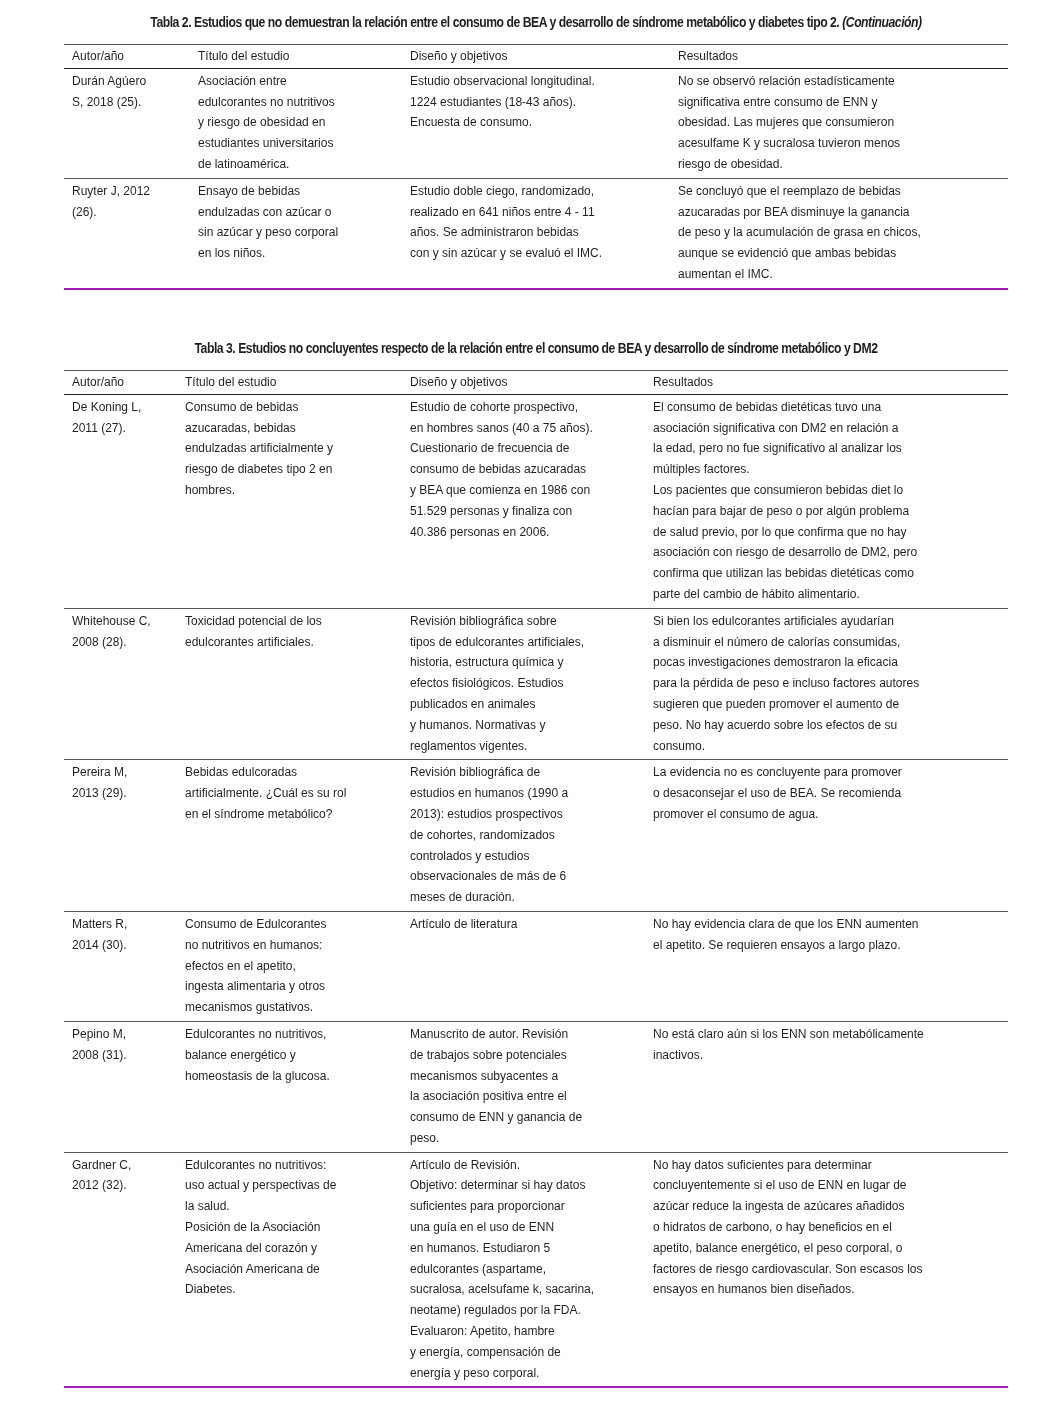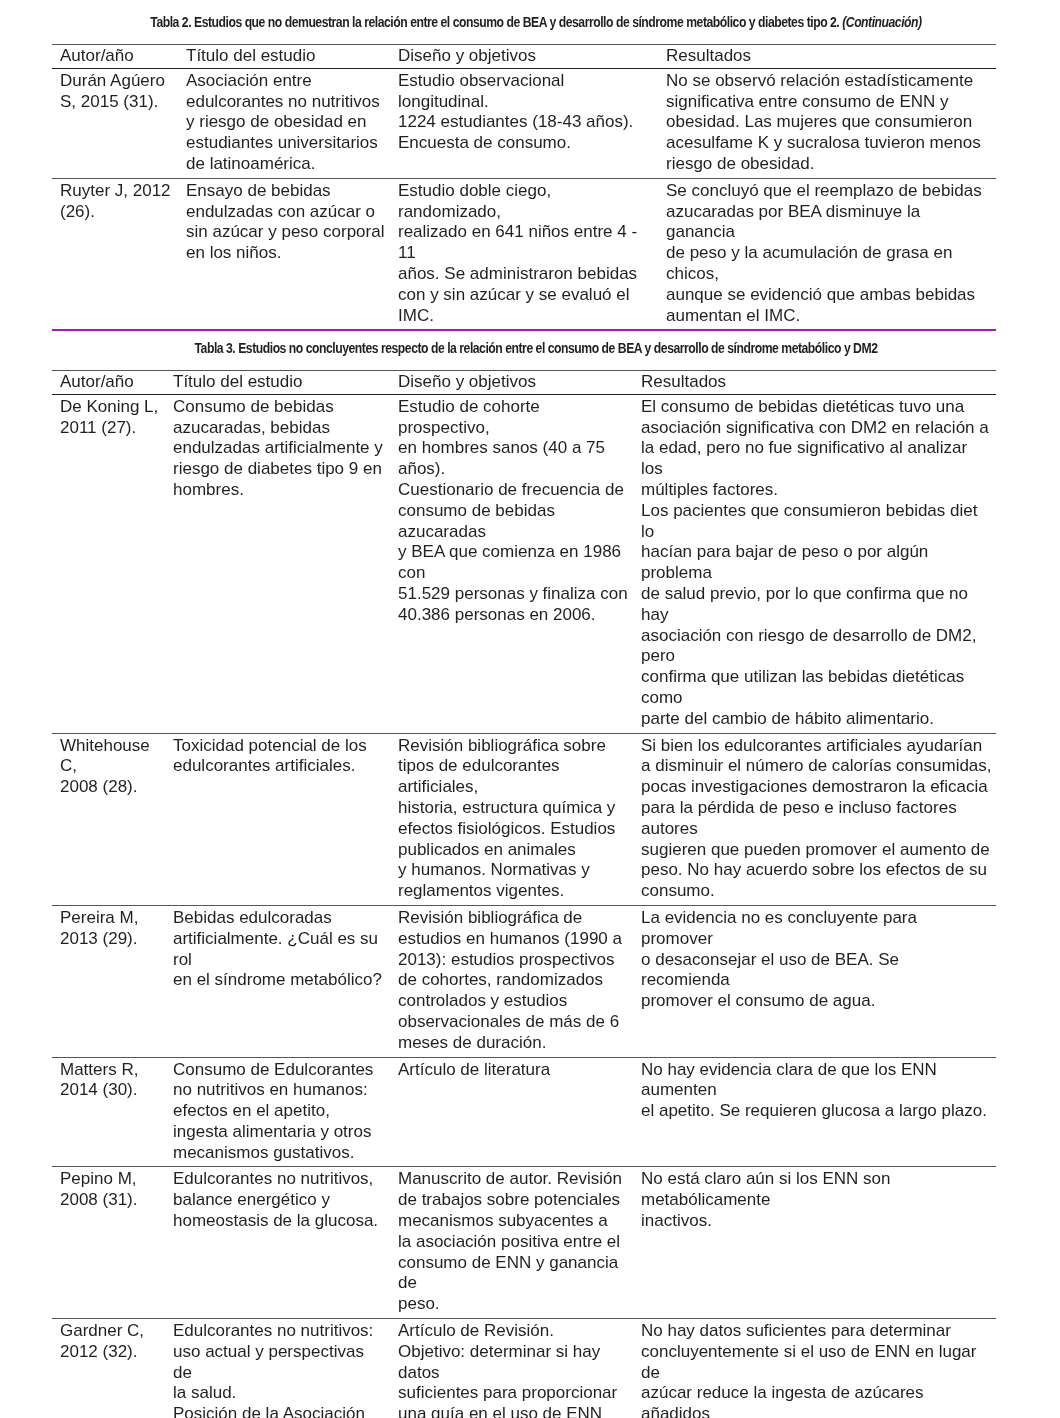--- a/index.html
+++ b/index.html
@@ -3,22 +3,22 @@
 <meta charset="utf-8">
 <style>
   html, body { margin:0; padding:0; background:#ffffff; }
   body { width:1060px; height:1418px; position:relative; overflow:hidden;
          font-family:"Liberation Sans", sans-serif; color:#231f20; }
   .caption { position:absolute; left:64px; width:944px; text-align:center;
              font-family:"Liberation Sans", sans-serif; font-weight:bold;
              font-size:14.2px; letter-spacing:-0.55px; transform:scaleX(0.86);
              transform-origin:center; white-space:nowrap; color:#231f20; }
   .caption em { font-style:italic; }
-  table { position:absolute; left:52px; width:944px; border-collapse:collapse;
-          table-layout:fixed; font-size:17px; line-height:20.8px; }
+  table { position:absolute; left:64px; width:944px; border-collapse:collapse;
+          table-layout:fixed; font-size:12px; line-height:20.8px; }
   th { font-weight:normal; text-align:left; padding:1px 0 1px 8px;
        vertical-align:top; white-space:nowrap; }
   td { vertical-align:top; padding:2px 4px 3px 8px; white-space:pre-line; }
   thead tr { border-top:1.5px solid #555; border-bottom:1.3px solid #231f20; }
   tbody tr { border-bottom:1.3px solid #555; }
   tbody tr:last-child { border-bottom:2px solid #a21caf; }
 </style>
 </head>
 <body>
 
@@ -38,21 +38,21 @@
     <tr>
       <th>Autor/año</th>
       <th>Título del estudio</th>
       <th>Diseño y objetivos</th>
       <th>Resultados</th>
     </tr>
   </thead>
   <tbody>
     <tr>
       <td>Durán Agúero
-S, 2015 (31).</td>
+S, 2018 (25).</td>
       <td>Asociación entre
 edulcorantes no nutritivos
 y riesgo de obesidad en
 estudiantes universitarios
 de latinoamérica.</td>
       <td>Estudio observacional longitudinal.
 1224 estudiantes (18-43 años).
 Encuesta de consumo.</td>
       <td>No se observó relación estadísticamente
 significativa entre consumo de ENN y
@@ -99,21 +99,21 @@
       <th>Resultados</th>
     </tr>
   </thead>
   <tbody>
     <tr>
       <td>De Koning L,
 2011 (27).</td>
       <td>Consumo de bebidas
 azucaradas, bebidas
 endulzadas artificialmente y
-riesgo de diabetes tipo 9 en
+riesgo de diabetes tipo 2 en
 hombres.</td>
       <td>Estudio de cohorte prospectivo,
 en hombres sanos (40 a 75 años).
 Cuestionario de frecuencia de
 consumo de bebidas azucaradas
 y BEA que comienza en 1986 con
 51.529 personas y finaliza con
 40.386 personas en 2006.</td>
       <td>El consumo de bebidas dietéticas tuvo una
 asociación significativa con DM2 en relación a
@@ -166,21 +166,21 @@
     <tr>
       <td>Matters R,
 2014 (30).</td>
       <td>Consumo de Edulcorantes
 no nutritivos en humanos:
 efectos en el apetito,
 ingesta alimentaria y otros
 mecanismos gustativos.</td>
       <td>Artículo de literatura</td>
       <td>No hay evidencia clara de que los ENN aumenten
-el apetito. Se requieren glucosa a largo plazo.</td>
+el apetito. Se requieren ensayos a largo plazo.</td>
     </tr>
     <tr>
       <td>Pepino M,
 2008 (31).</td>
       <td>Edulcorantes no nutritivos,
 balance energético y
 homeostasis de la glucosa.</td>
       <td>Manuscrito de autor. Revisión
 de trabajos sobre potenciales
 mecanismos subyacentes a

